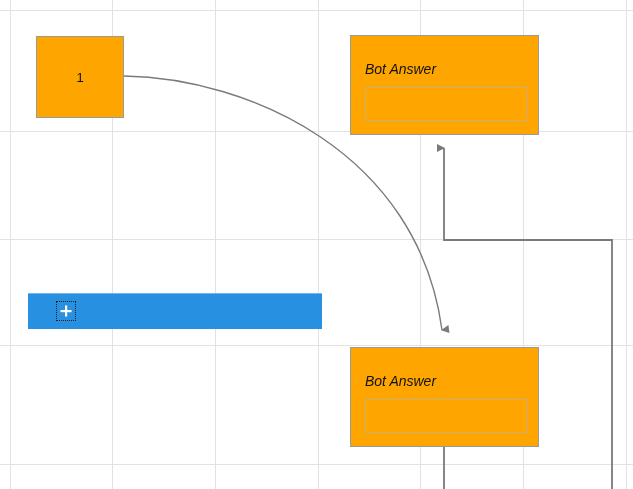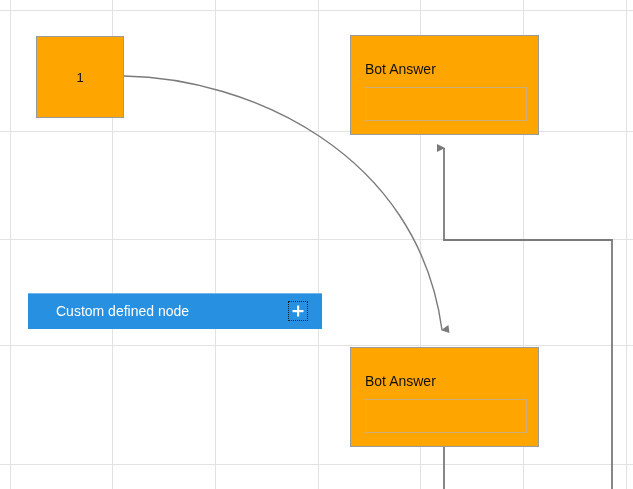--- a/index.html
+++ b/index.html
@@ -67,20 +67,21 @@
     line-height: 1;
   }
   .node-title {
     position: absolute;
     left: 14px;
     top: 26px;
     font-size: 14px;
     color: #111111;
     line-height: 1;
     white-space: nowrap;
+    font-style: italic;
   }
   .node-slot {
     position: absolute;
     left: 14px;
     top: 51px;
     width: 162px;
     height: 34px;
     box-sizing: border-box;
     border: 1px solid #c9b07a;
     background: transparent;
@@ -159,21 +160,20 @@
     <div class="node-title">Bot Answer</div>
     <div class="node-slot"></div>
   </div>
 
   <div class="node" style="left:350px; top:347px; width:189px; height:100px;">
     <div class="node-title">Bot Answer</div>
     <div class="node-slot"></div>
   </div>
 
   <div class="palette-item" style="left:28px; top:293px; width:294px; height:36px;">
-    <span class="palette-label">Custom defined node</span>
     <span class="palette-add">
       <svg width="14" height="14" viewBox="0 0 14 14" aria-hidden="true">
         <rect x="6" y="1.5" width="2.2" height="11" fill="#ffffff"></rect>
         <rect x="1.5" y="6" width="11" height="2.2" fill="#ffffff"></rect>
       </svg>
     </span>
   </div>
 
 </div>
 

